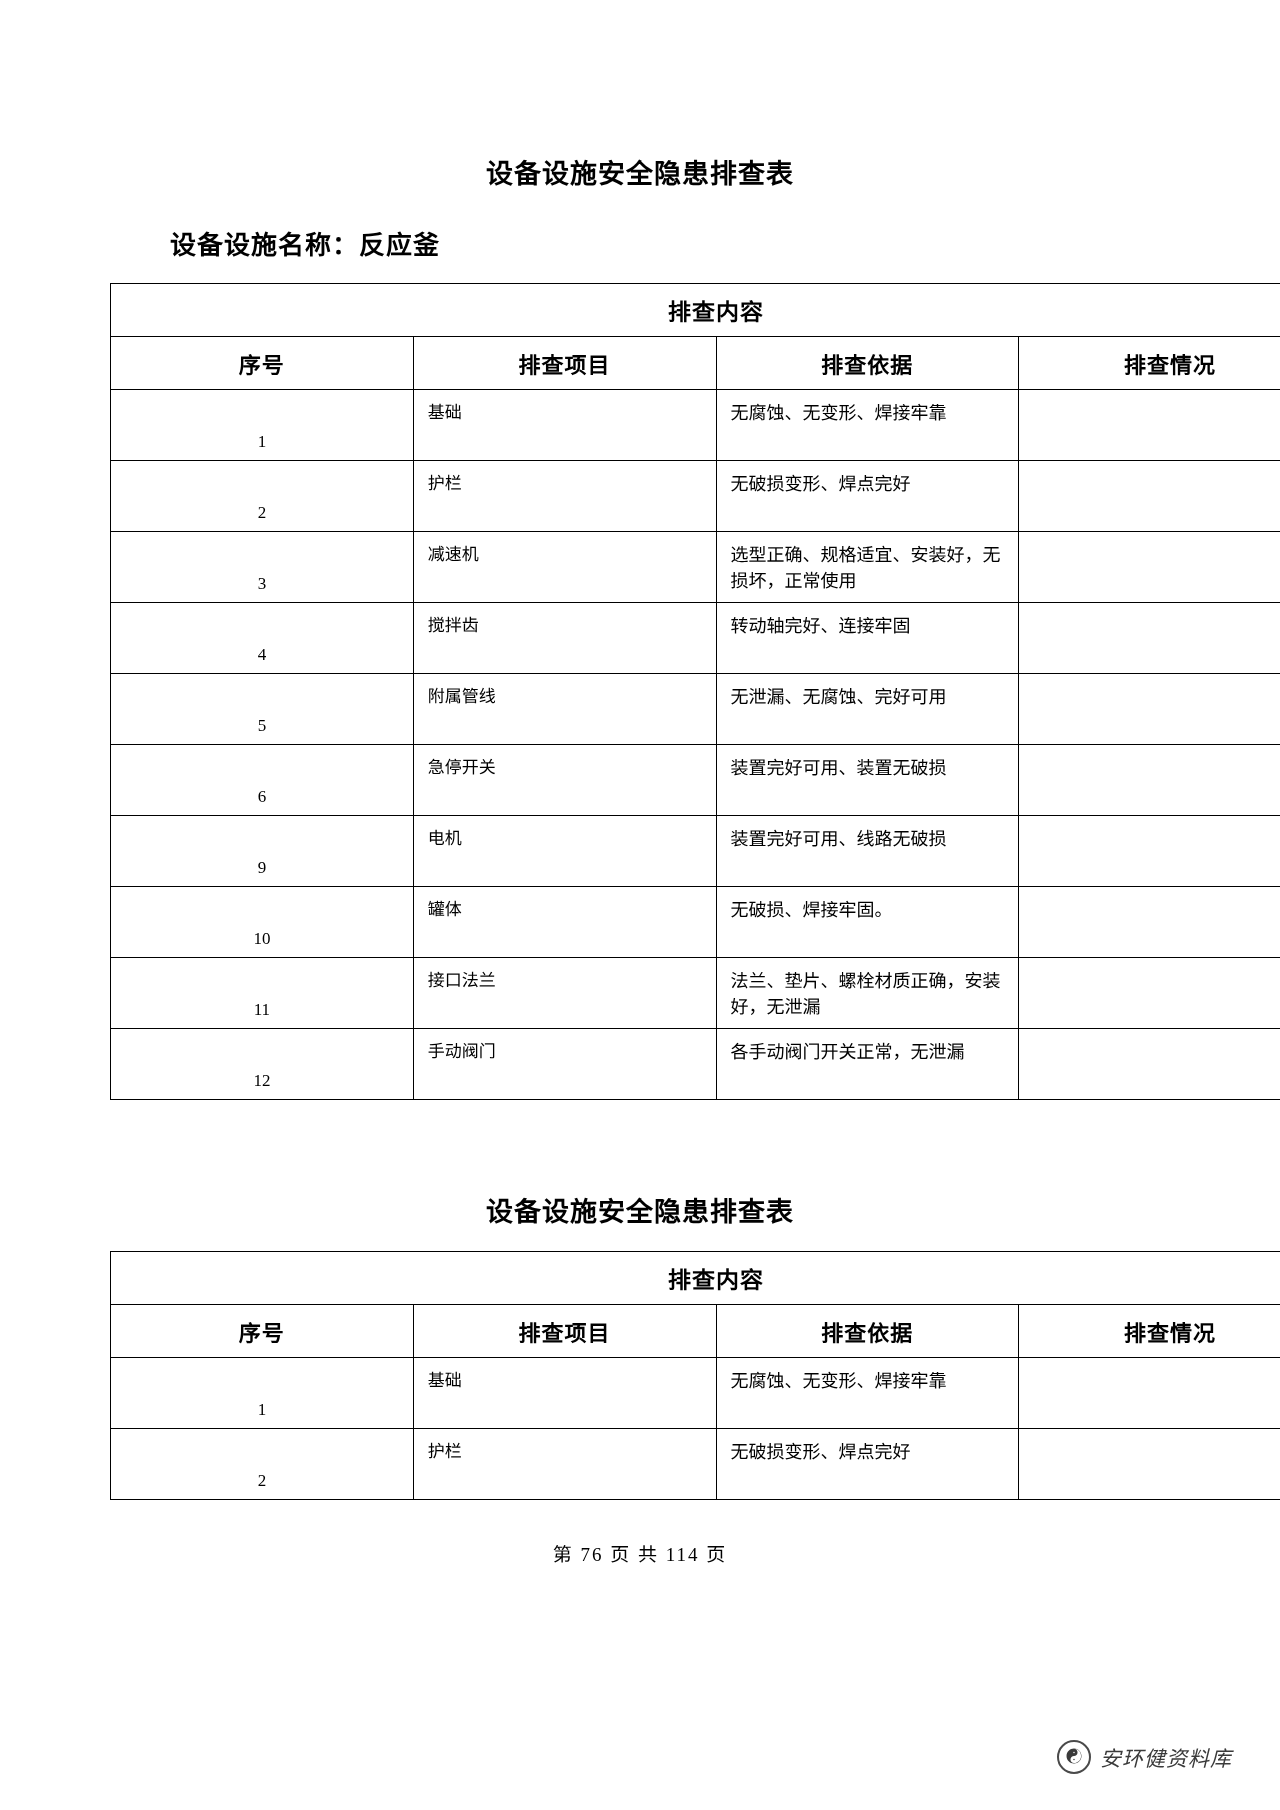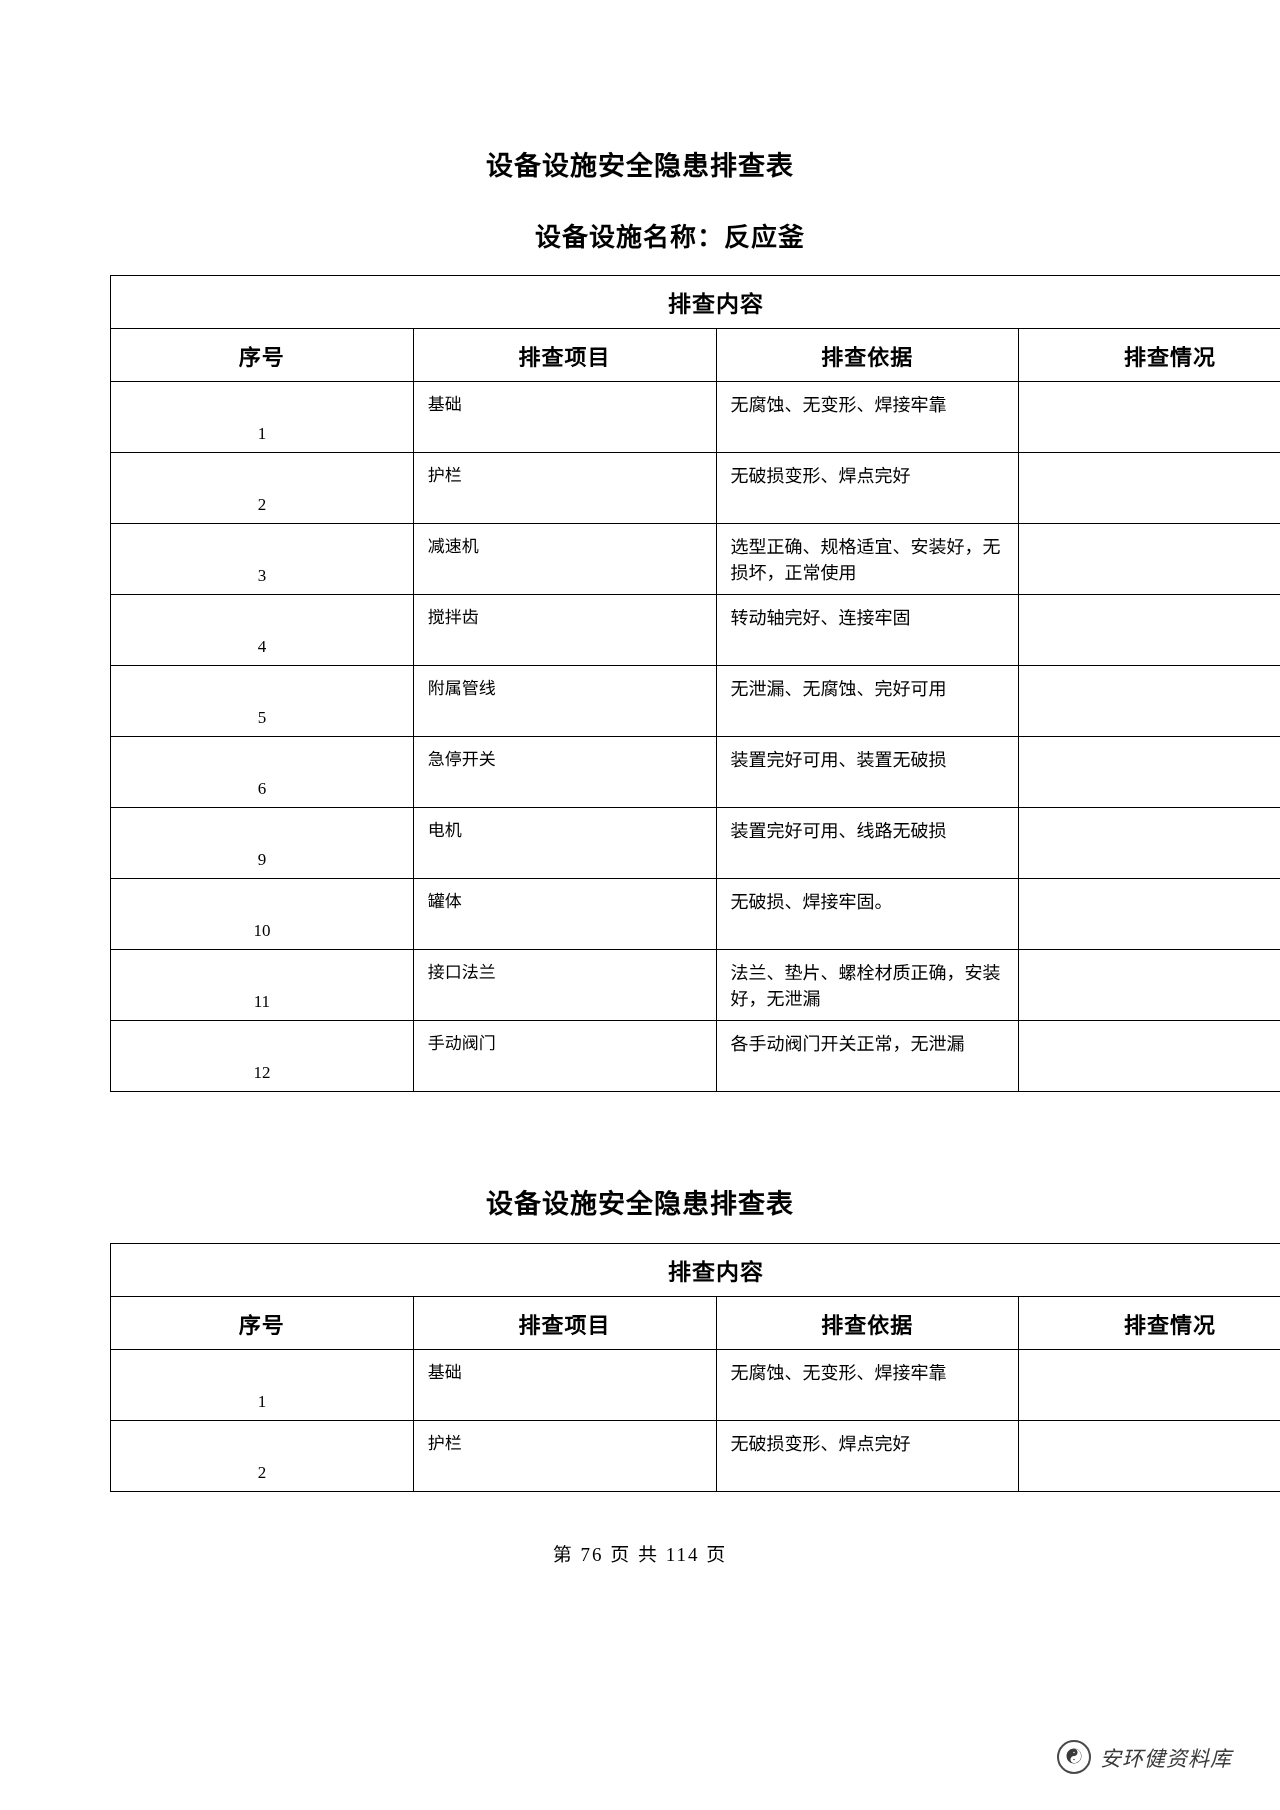--- a/index.html
+++ b/index.html
@@ -14,36 +14,35 @@
     font-family: "Liberation Serif", "DejaVu Serif", serif;
     color: #000000;
     overflow: hidden;
   }
   .page {
     position: absolute;
     left: 0; top: 0;
     width: 1280px;
     height: 1810px;
     box-sizing: border-box;
-    padding: 4px 110px;
+    padding: 12px 110px;
   }
   .doc-title {
     text-align: center;
     font-size: 27px;
     font-weight: bold;
     letter-spacing: 1px;
   }
   .title-1 { margin-top: 140px; }
   .subtitle {
     font-size: 26px;
     font-weight: bold;
     margin-top: 33px;
     margin-left: 60px;
     letter-spacing: 1px;
-    text-align: center;
   }
   table.sheet {
     width: 1212px;
     margin-top: 22px;
     border-collapse: collapse;
     table-layout: fixed;
   }
   table.sheet td, table.sheet th {
     border: 1px solid #000000;
     padding: 0;

